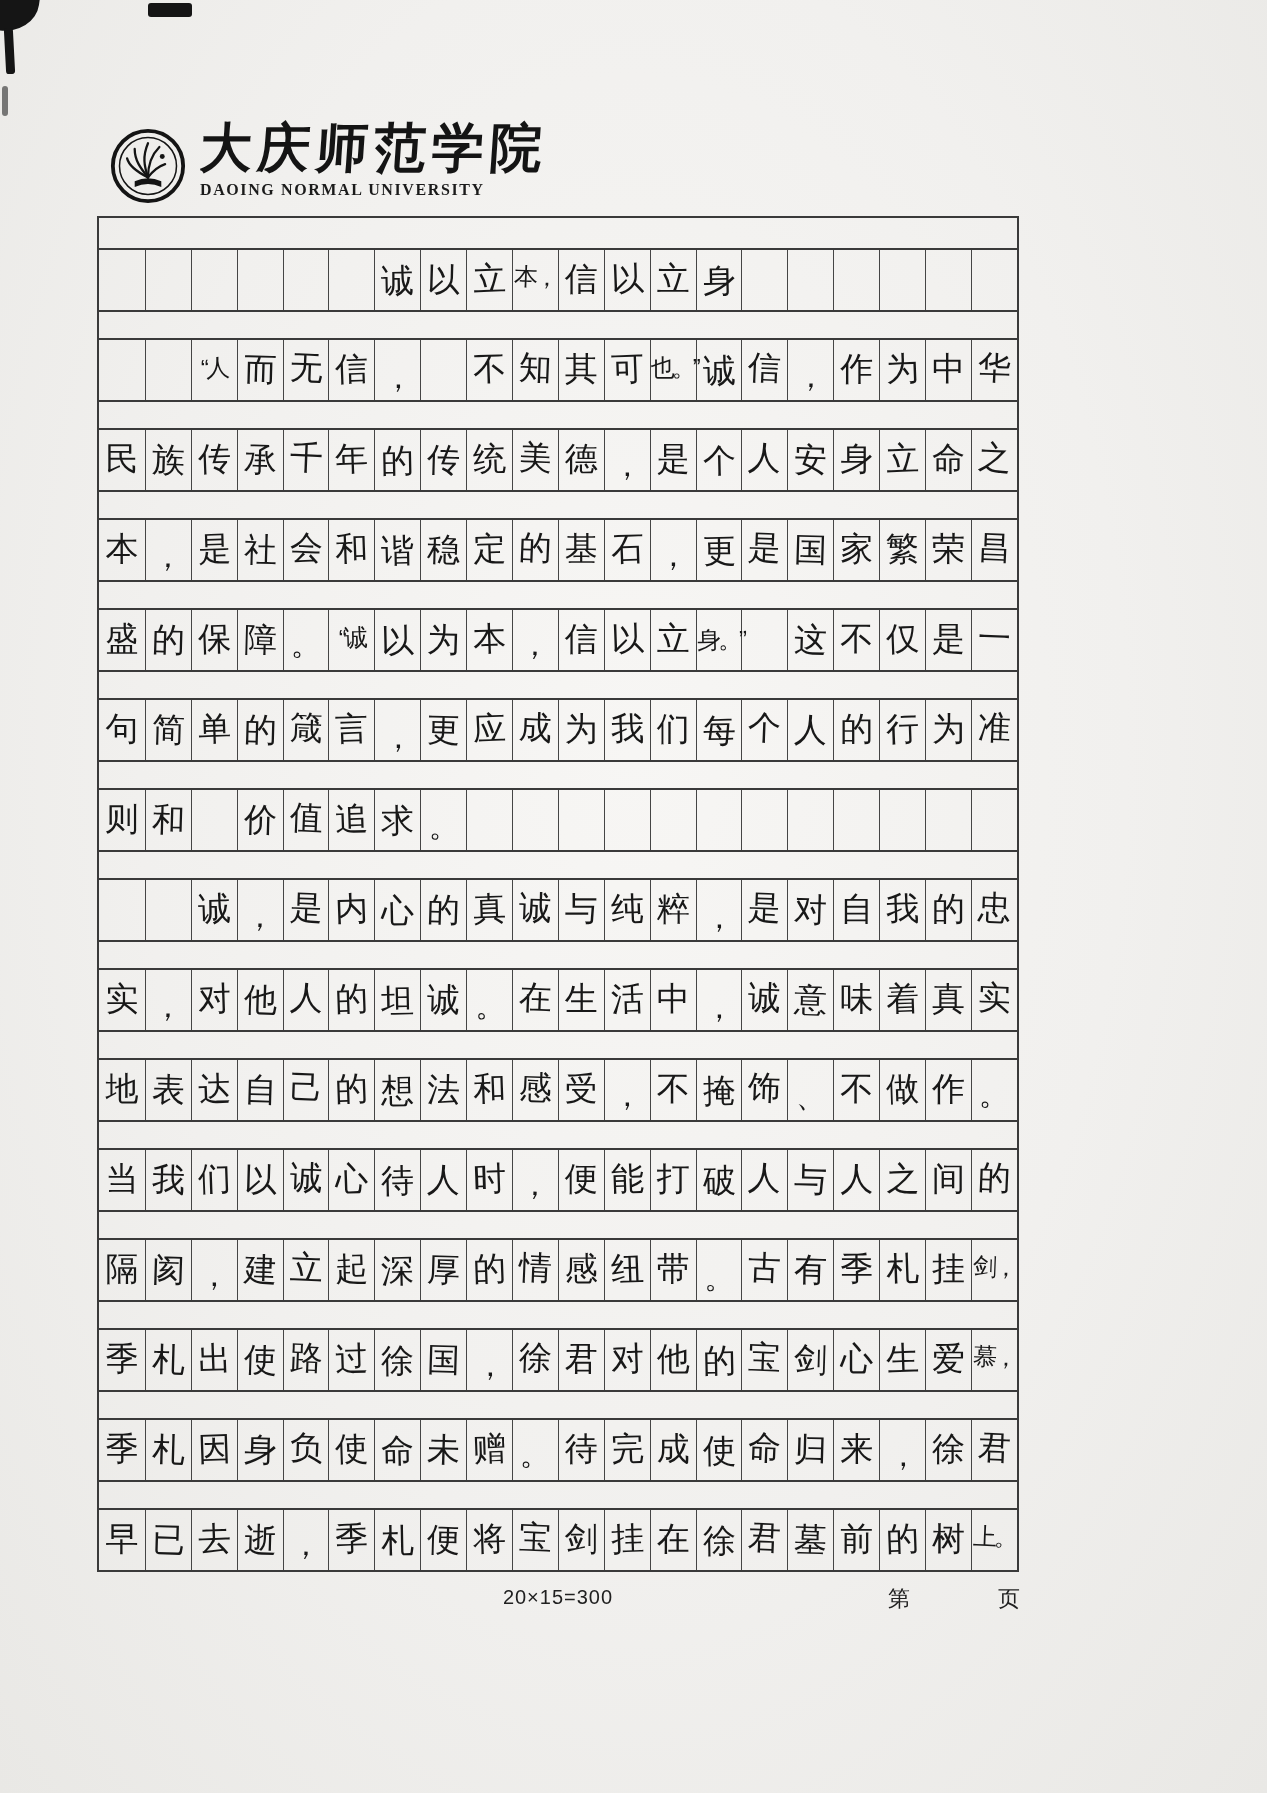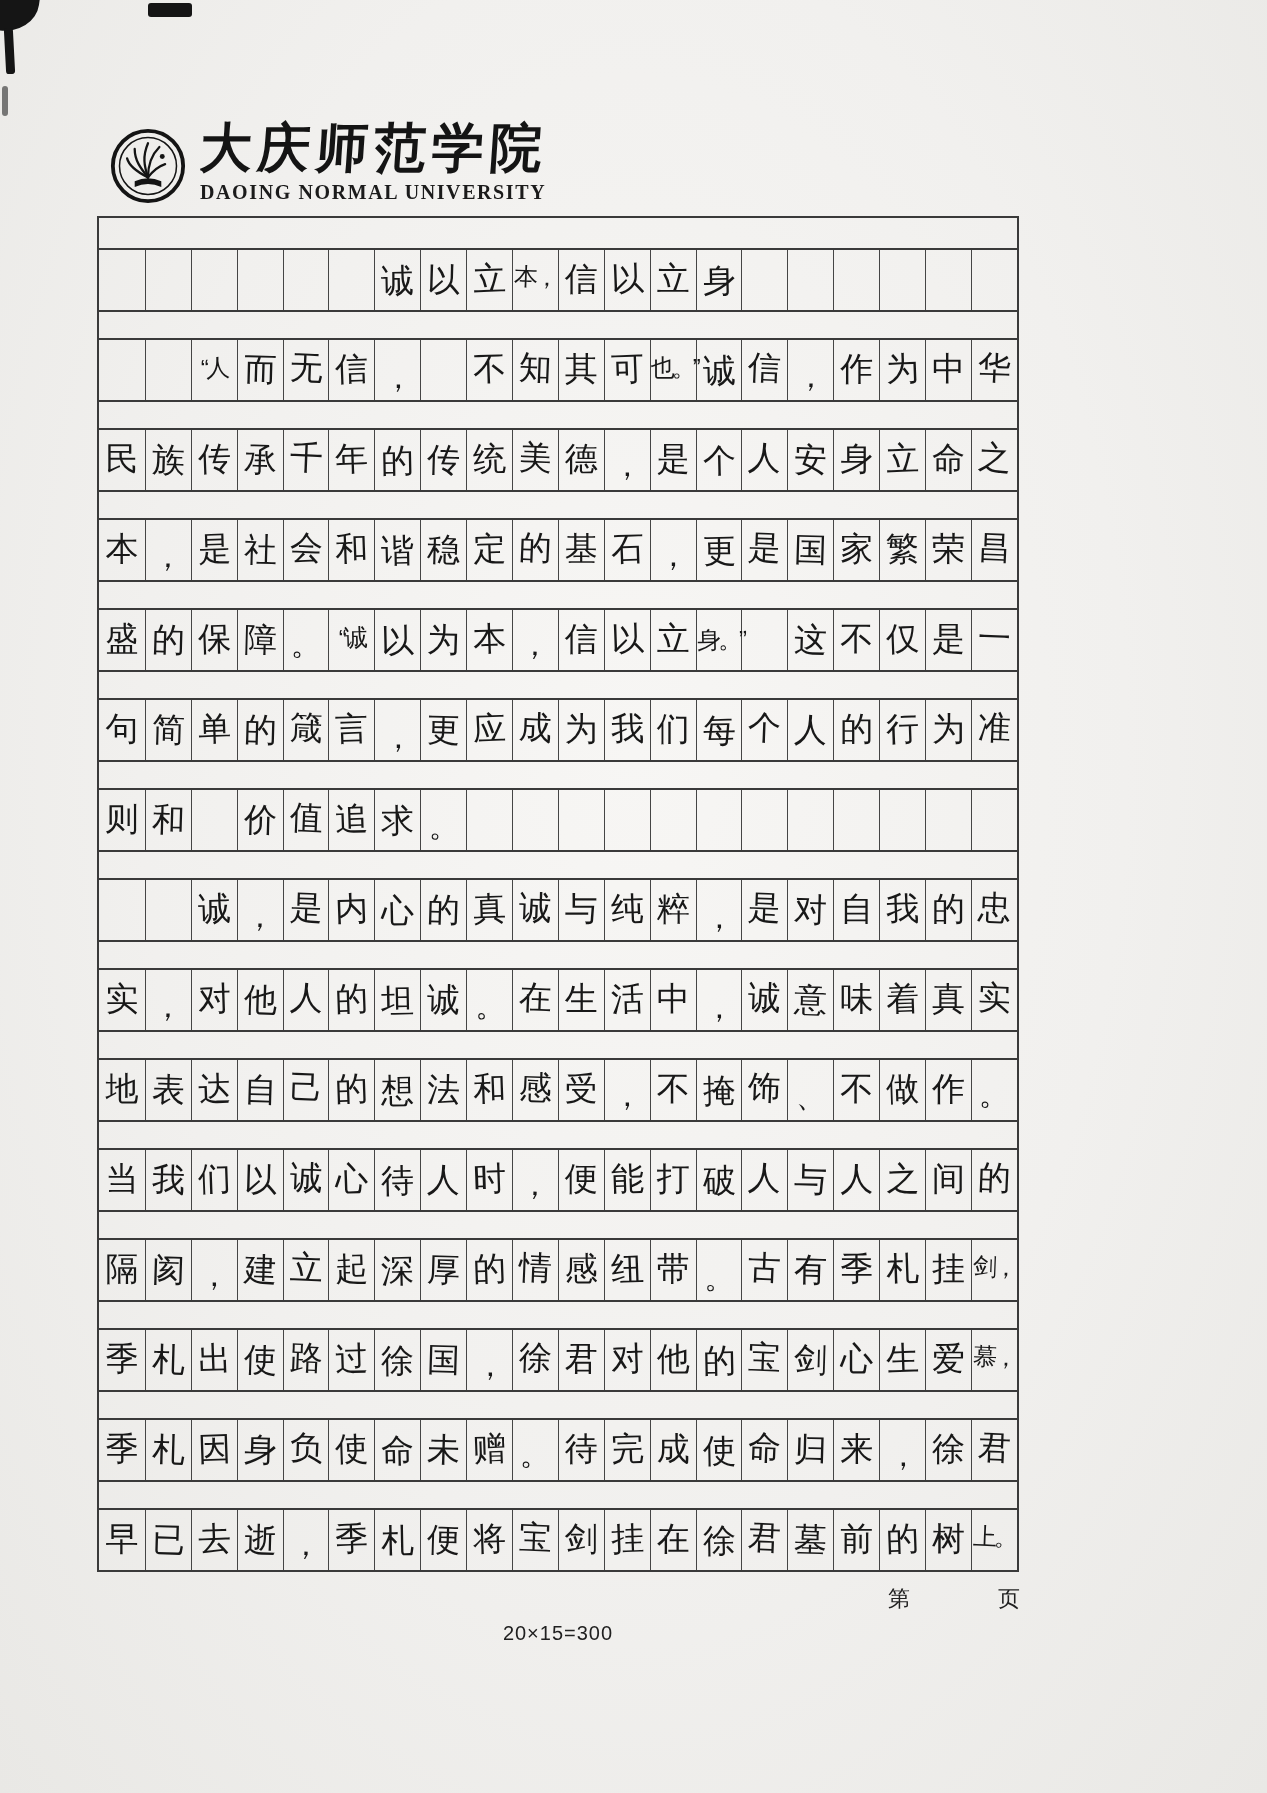--- a/index.html
+++ b/index.html
@@ -24,21 +24,21 @@
   .header{position:absolute;left:110px;top:122px;display:flex;align-items:flex-start;}
   .logo{width:76px;height:76px;margin-top:6px;}
   .header-names{margin-left:14px;}
   .cn-name{
     font-size:52px;font-weight:bold;color:#141414;letter-spacing:6px;
     font-family:"Liberation Serif", serif;
     transform:skewX(-4deg) scaleY(1.02);
     line-height:1.05;
   }
   .en-name{
-    font-size:20px;font-weight:bold;color:#1b1b1b;letter-spacing:1.6px;
+    font-size:16px;font-weight:bold;color:#1b1b1b;letter-spacing:1.6px;
     font-family:"Liberation Serif", serif;
     margin-top:4px;
   }
 
   
   .paper-grid{
     position:absolute;left:97px;top:216px;width:922px;
     border-left:2px solid #3a3a3a;
     border-right:2px solid #3a3a3a;
     border-top:2px solid #3a3a3a;
@@ -66,21 +66,21 @@
   .cell:nth-child(2n) span{transform:rotate(1.6deg) translateY(1px);}
   .cell:nth-child(3n) span{transform:rotate(-2deg);}
   .cell:nth-child(5n) span{transform:rotate(2.3deg) translateY(-1px);}
   .cell:nth-child(7n) span{transform:rotate(-1.2deg) translateY(2px);}
   .cell.punct{font-size:30px;line-height:72px;}
   .cell.multi{font-size:24px;letter-spacing:-3px;line-height:56px;}
 
   
   .footer-formula{
     position:absolute;left:97px;top:1586px;width:922px;
-    text-align:center;font-size:20px;color:#202020;letter-spacing:1px;margin-top:36px;
+    text-align:center;font-size:20px;color:#202020;letter-spacing:1px;
   }
   .footer-page{
     position:absolute;left:888px;top:1584px;width:132px;
     display:flex;justify-content:space-between;
     font-size:22px;color:#202020;
   }
 </style>
 </head>
 <body>
 

